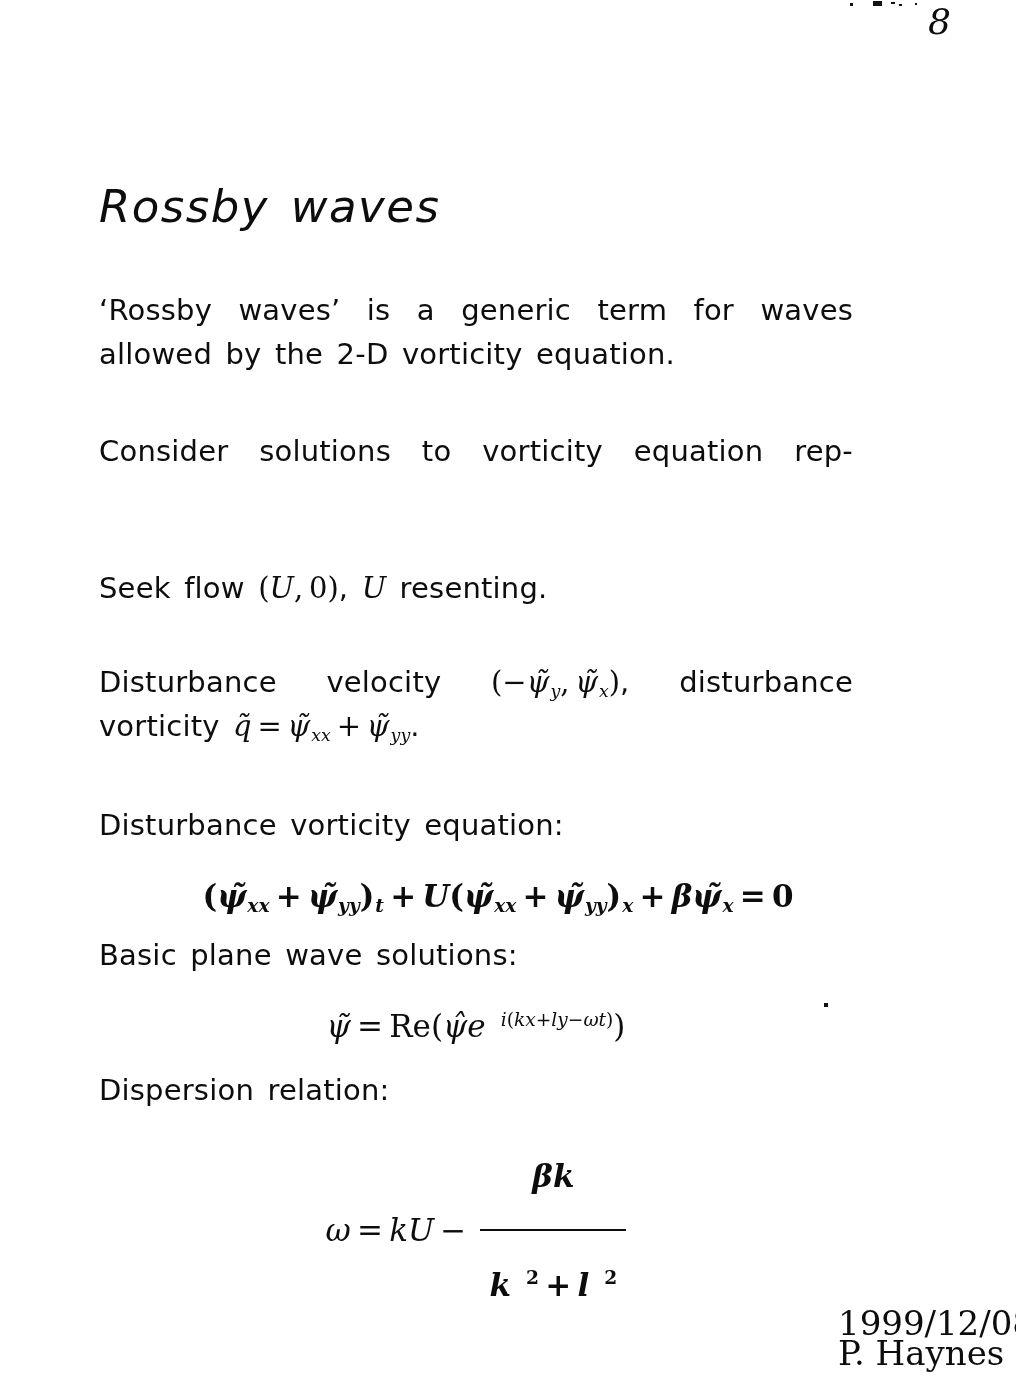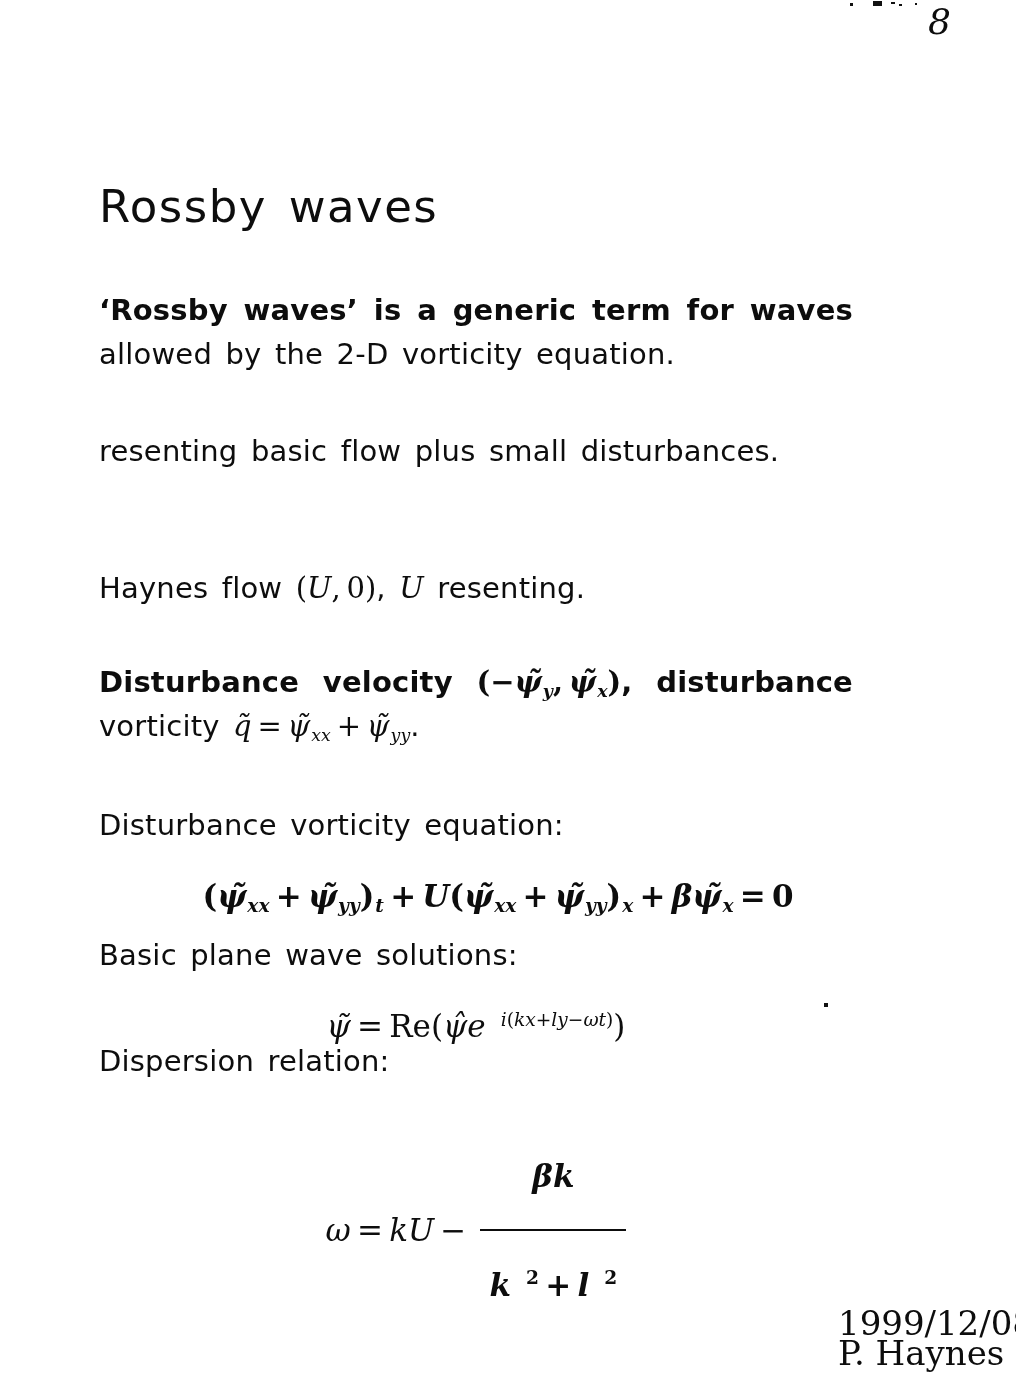--- a/index.html
+++ b/index.html
@@ -18,33 +18,33 @@
     position:absolute;left:928px;top:4px;
     font-family:"DejaVu Serif",serif;font-style:italic;
     font-size:36px;line-height:1;
   }
   
   .title{
     position:absolute;left:99px;top:180px;margin:0;
     font-size:45px;font-weight:400;letter-spacing:1.5px;
     word-spacing:6px;
     font-family:"DejaVu Sans",sans-serif;
+    font-style:italic;
   }
   
   .block{
     position:absolute;left:99px;width:754px;
     font-size:29px;line-height:44px;
     letter-spacing:.2px;word-spacing:.14em;
   }
   .line{white-space:nowrap;}
   .line.just{
     white-space:normal;
     text-align:justify;
     text-align-last:justify;
-    font-weight:bold;
     -moz-text-align-last:justify;
   }
   
   .m{font-family:"DejaVu Serif",serif;letter-spacing:0;word-spacing:0;}
   .m .tok{display:inline;}
   .m .itl{font-style:italic;}
   .m .rm{font-style:normal;}
   .m .op{margin:0 .20em;}
   .m .cm{margin-right:.20em;}
   .m sub,.m sup{line-height:0;font-size:.60em;}
@@ -85,25 +85,25 @@
   <div class="page-number">8</div>
 
   <h1 class="title">Rossby waves</h1>
 
   <div class="block" style="top:288px">
     <div class="line just">‘Rossby waves’ is a generic term for waves</div>
     <div class="line">allowed by the 2-D vorticity equation.</div>
   </div>
 
   <div class="block" style="top:429px">
-    <div class="line">resenting basic flow plus small disturbances.</div>
+    <div class="line just">Consider solutions to vorticity equation rep-</div>
   </div>
 
   <div class="block" style="top:566px">
-    <div class="line"><span>Haynes flow </span><span class="m"><span class="tok rm">(</span><span class="tok itl">U</span><span class="tok rm cm">,</span><span class="tok rm">0</span><span class="tok rm">)</span></span><span>, </span><span class="m"><span class="tok itl">U</span></span><span> resenting.</span></div>
+    <div class="line"><span>Seek flow </span><span class="m"><span class="tok rm">(</span><span class="tok itl">U</span><span class="tok rm cm">,</span><span class="tok rm">0</span><span class="tok rm">)</span></span><span>, </span><span class="m"><span class="tok itl">U</span></span><span> resenting.</span></div>
   </div>
 
   <div class="block" style="top:803px">
     <div class="line">Disturbance vorticity equation:</div>
   </div>
 
   <div class="block" style="top:660px">
     <div class="line just"><span>Disturbance velocity </span><span class="m"><span class="tok rm">(</span><span class="tok rm">−</span><span class="tok itl">ψ̃<sub>y</sub></span><span class="tok rm cm">,</span><span class="tok itl">ψ̃<sub>x</sub></span><span class="tok rm">)</span></span><span>, disturbance</span></div>
     <div class="line"><span>vorticity </span><span class="m"><span class="tok itl">q̃</span><span class="tok rm op">=</span><span class="tok itl">ψ̃<sub>xx</sub></span><span class="tok rm op">+</span><span class="tok itl">ψ̃<sub>yy</sub></span></span><span>.</span></div>
   </div>
@@ -111,21 +111,21 @@
     <span class="m"><span class="tok rm">(</span><span class="tok itl">ψ̃<sub>xx</sub></span><span class="tok rm op">+</span><span class="tok itl">ψ̃<sub>yy</sub></span><span class="tok rm">)<sub>t</sub></span><span class="tok rm op">+</span><span class="tok itl">U</span><span class="tok rm">(</span><span class="tok itl">ψ̃<sub>xx</sub></span><span class="tok rm op">+</span><span class="tok itl">ψ̃<sub>yy</sub></span><span class="tok rm">)<sub>x</sub></span><span class="tok rm op">+</span><span class="tok itl">β</span><span class="tok itl">ψ̃<sub>x</sub></span><span class="tok rm op">=</span><span class="tok rm">0</span></span>
   </div>
 
   <div class="block" style="top:933px">
     <div class="line">Basic plane wave solutions:</div>
   </div>
   <div class="eq center" style="top:988px">
     <span class="m"><span class="tok itl">ψ̃</span><span class="tok rm op">=</span><span class="tok rm">Re(</span><span class="tok itl">ψ̂</span><span class="tok itl">e<sup><span class="tok itl">i</span><span class="tok rm">(</span><span class="tok itl">k</span><span class="tok itl">x</span><span class="tok rm">+</span><span class="tok itl">l</span><span class="tok itl">y</span><span class="tok rm">−</span><span class="tok itl">ω</span><span class="tok itl">t</span><span class="tok rm">)</span></sup></span><span class="tok rm">)</span></span>
   </div>
 
-  <div class="block" style="top:1039px">
+  <div class="block" style="top:1068px">
     <div class="line">Dispersion relation:</div>
   </div>
   <div class="eq center" style="top:1128px;line-height:100px">
     <span class="m"><span class="tok itl">ω</span><span class="tok rm op">=</span><span class="tok itl">k</span><span class="tok itl">U</span><span class="tok rm op">−</span><span class="frac"><span class="fnum"><span class="tok itl">β</span><span class="tok itl">k</span></span><span class="fden"><span class="tok itl">k<sup class="rm">2</sup></span><span class="tok rm op">+</span><span class="tok itl">l<sup class="rm">2</sup></span></span></span></span>
   </div>
 
   <div class="footer">
     <div>1999/12/08</div>
     <div>P. Haynes</div>
   </div>

